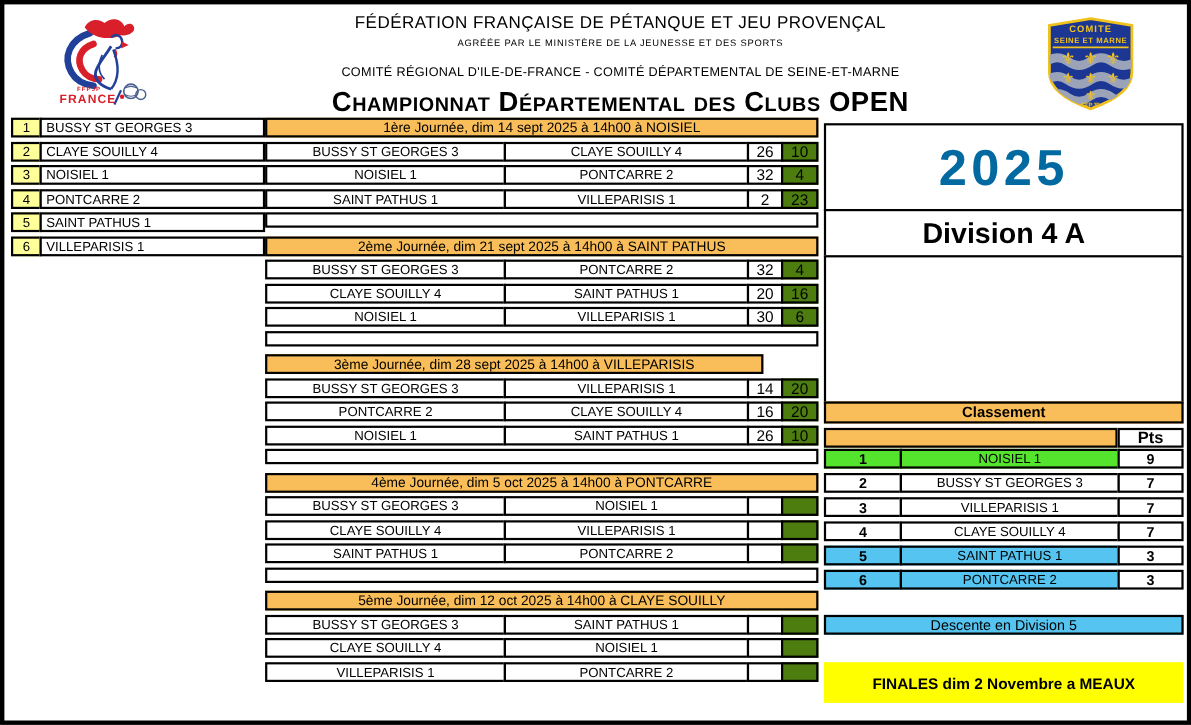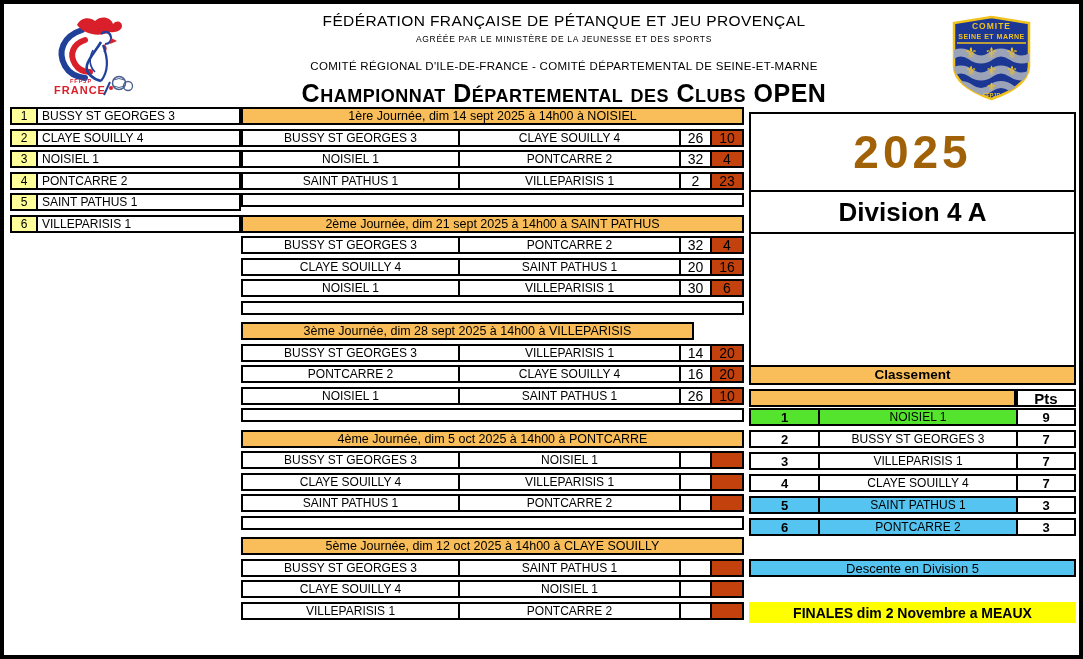--- a/index.html
+++ b/index.html
@@ -7,38 +7,38 @@
     position:relative;width:1083px;height:659px;box-sizing:border-box;
     border:4px solid #000;background:#fff;overflow:hidden;
     font-family:"Liberation Sans","DejaVu Sans",sans-serif;color:#000;
   }
   
   .c{
     position:absolute;box-sizing:border-box;border:2px solid #000;background:#fff;
     display:flex;align-items:center;justify-content:center;
     font-size:12px;line-height:1;white-space:nowrap;overflow:hidden;
   }
-  .r18{height:18px}.r14{height:14px}.r20{height:20px}.r21{height:21px}
+  .r18{height:18px}.r14{height:14px}.r20{height:20px}.r21{height:37px}
   .orange{background:#F9BE59}
   .ylw{background:#FFFF99}
-  .gray{background:#c2410c}
+  .gray{background:#4d7c0f}
   .green{background:#55E42D}
   .blue{background:#55C4F0}
   .yellow{background:#FFFF00}
   .b{font-weight:bold}
   .la{justify-content:flex-start;padding-left:4px}
   .score{font-size:14px}
   .jh{font-size:12.5px}
   
   .hdrblock{position:absolute;left:245px;top:8px;width:630px;text-align:center;}
   .h1{font-size:15.5px;letter-spacing:.4px;}
   .h2{font-size:8.5px;letter-spacing:.7px;margin-top:4px;}
   .h3{font-size:11.5px;letter-spacing:.3px;margin-top:16px;}
   .htitle{font-size:25px;font-weight:bold;font-variant:small-caps;margin-top:7px;letter-spacing:.5px;}
-  .season-txt{font-size:46px;font-weight:bold;color:#a16207;letter-spacing:4px;}
+  .season-txt{font-size:46px;font-weight:bold;color:#0369a1;letter-spacing:4px;}
   .division-box{font-size:26px;font-weight:bold;}
   .cl-title{font-size:13.5px}
   .pts-hdr{font-size:15px}
   .cl-rank{font-size:13px}
   .cl-pts{font-size:13px}
   .bar{font-size:13px}
   .fin{font-size:14px}
 </style>
 </head>
 <body>

